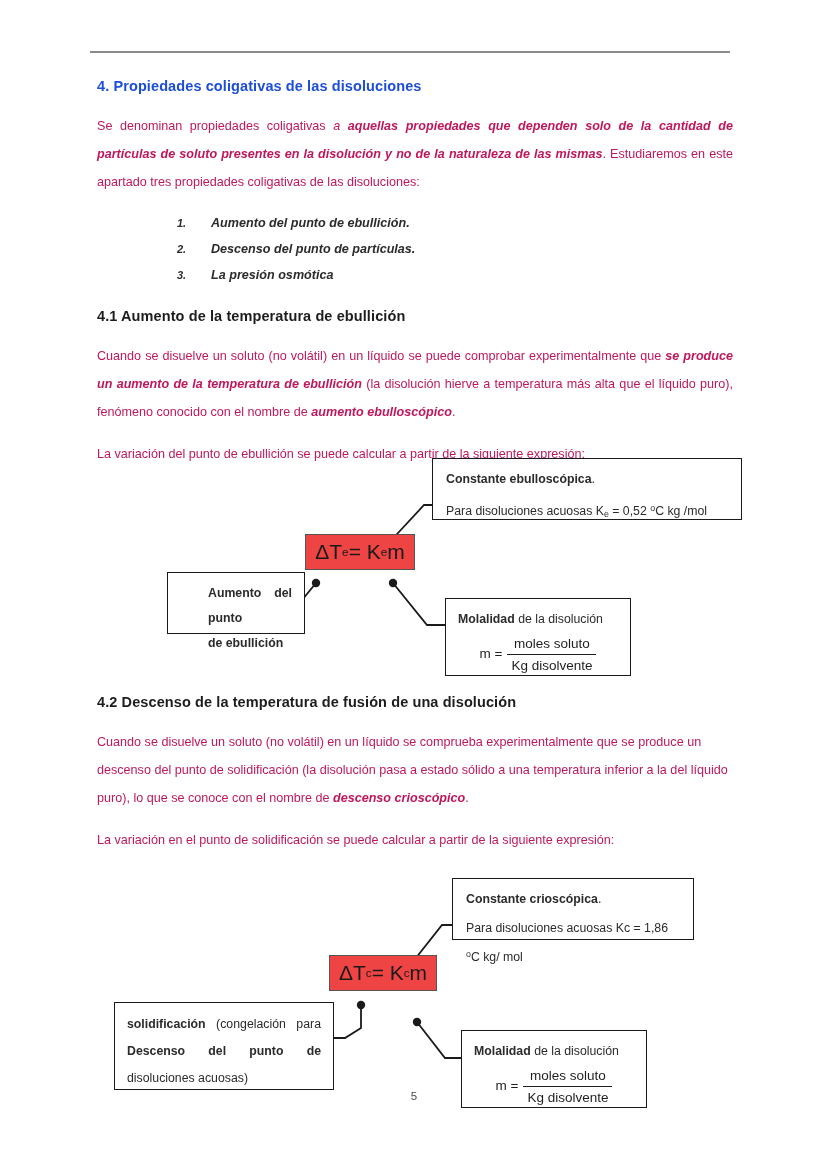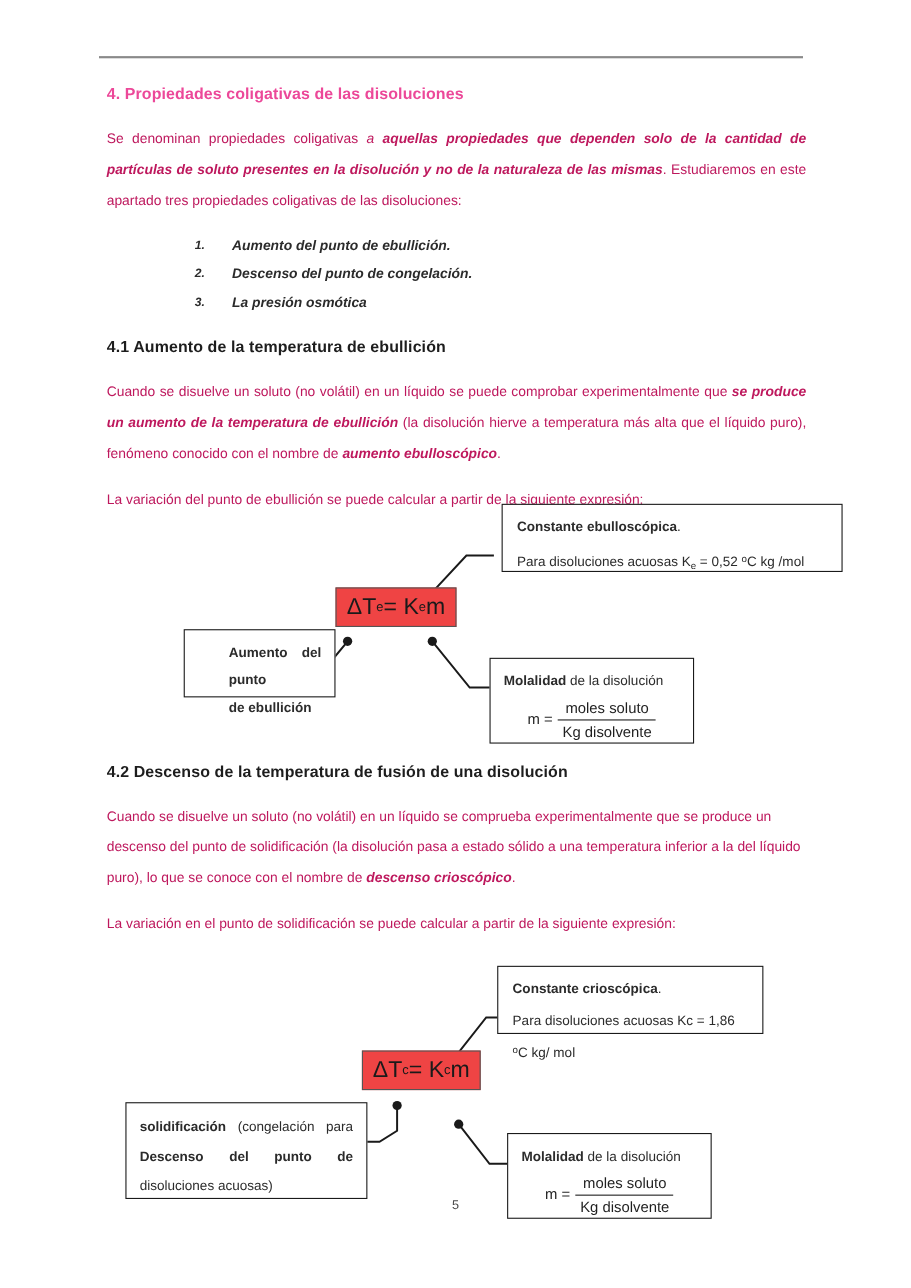--- a/index.html
+++ b/index.html
@@ -35,21 +35,21 @@
   .content {
     position: absolute;
     left: 97px;
     top: 78px;
     width: 636px;
   }
 
   h2.section-heading {
     font-size: 14.5px;
     font-weight: bold;
-    color: #ec4899;
+    color: #1d4ed8;
     margin: 0 0 18px 0;
     letter-spacing: 0.1px;
   }
 
   h3.subsection-heading {
     font-size: 14.5px;
     font-weight: bold;
     color: #1d1d1d;
     margin: 0 0 18px 0;
     letter-spacing: 0.1px;
@@ -176,21 +176,21 @@
   <div class="header-rule"></div>
 
   <div class="content">
 
     <h2 class="section-heading">4. Propiedades coligativas de las disoluciones</h2>
 
     <p class="body-text"><span>Se denominan propiedades coligativas </span><span class="i">a</span><span class="bi"> aquellas propiedades que dependen solo de la cantidad de partículas de soluto presentes en la disolución y no de la naturaleza de las mismas</span><span>. Estudiaremos en este apartado tres propiedades coligativas de las disoluciones:</span></p>
 
     <ol class="coligativas">
       <li><span class="num">1.</span><span>Aumento del punto de ebullición.</span></li>
-      <li><span class="num">2.</span><span>Descenso del punto de congelación.</span></li>
+      <li><span class="num">2.</span><span>Descenso del punto de partículas.</span></li>
       <li><span class="num">3.</span><span>La presión osmótica</span></li>
     </ol>
 
     <h3 class="subsection-heading">4.1 Aumento de la temperatura de ebullición</h3>
 
     <p class="body-text"><span>Cuando se disuelve un soluto (no volátil) en un líquido se puede comprobar experimentalmente que </span><span class="bi">se produce un aumento de la temperatura de ebullición</span><span> (la disolución hierve a temperatura más alta que el líquido puro), fenómeno conocido con el nombre de  </span><span class="bi">aumento ebulloscópico</span><span>.</span></p>
 
     <p class="body-text last" style="text-align:left;margin-bottom:0">La variación del punto de ebullición se puede calcular a partir de la siguiente  expresión:</p>
   </div>
 
@@ -201,21 +201,21 @@
       <polyline points="288,97 327,55 352,55" fill="none" stroke="#1a1a1a" stroke-width="1.8"></polyline>
       <circle cx="288" cy="97" r="4" fill="#1a1a1a"></circle>
 
       <polyline points="219,133 205,150 190,150" fill="none" stroke="#1a1a1a" stroke-width="1.8"></polyline>
       <circle cx="219" cy="133" r="4.2" fill="#1a1a1a"></circle>
 
       <polyline points="296,133 330,175 352,175" fill="none" stroke="#1a1a1a" stroke-width="1.8"></polyline>
       <circle cx="296" cy="133" r="4.2" fill="#1a1a1a"></circle>
     </svg>
 
-    <div class="dbox pad" style="left:335px; top:8px; width:310px; height:62px;margin-left:24px;">
+    <div class="dbox pad" style="left:335px; top:8px; width:310px; height:62px;">
       <div style="line-height:24px"><span class="b">Constante ebulloscópica</span><span>.</span></div>
       <div style="line-height:26px;margin-top:4px"><span>Para disoluciones acuosas  K</span><span class="sub-e">e</span><span> = 0,52 </span><span class="sup-deg">o</span><span>C kg /mol</span></div>
     </div>
 
     <div class="dbox formula-box" style="left:208px; top:84px; width:110px; height:36px;">
       <span>ΔT</span>
         <sub>e</sub>
         <span> = K</span>
         <sub>e</sub>
         <span> m</span>

